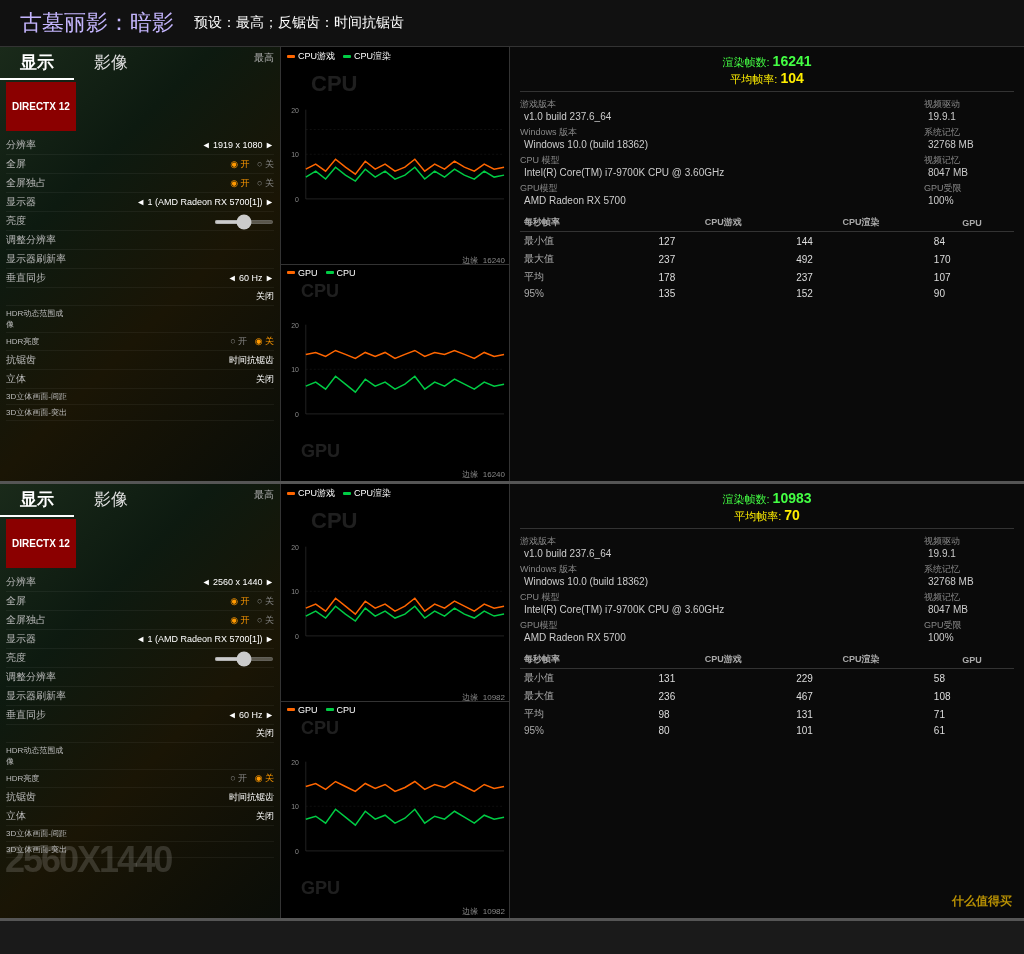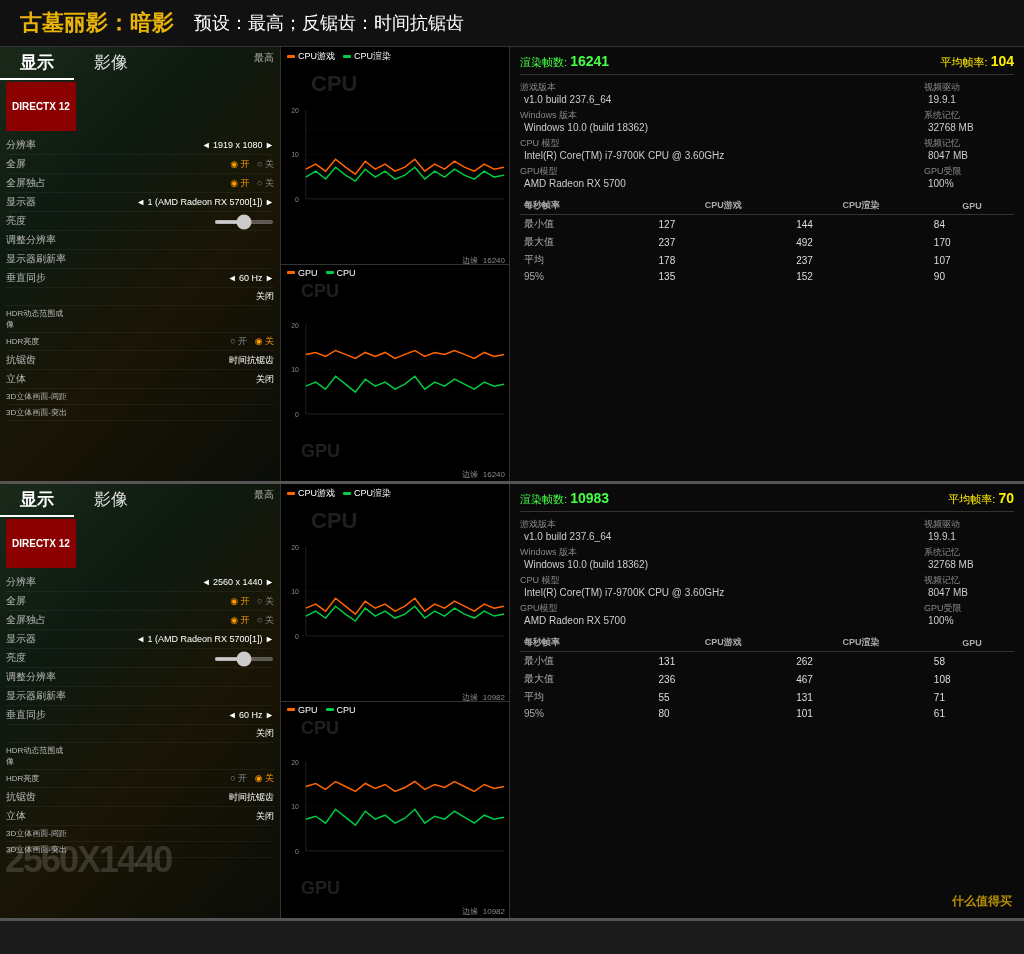--- a/index.html
+++ b/index.html
@@ -16,25 +16,25 @@
     .top-header {
       background: #111;
       padding: 8px 20px;
       display: flex;
       align-items: center;
       gap: 20px;
       border-bottom: 1px solid #333;
     }
     .top-header .game-title {
       font-size: 22px;
-      font-weight: bold;
-      color: #eab308;
+      font-weight: normal;
+      color: #c4b5fd;
     }
     .top-header .preset-info {
-      font-size: 18px;
+      font-size: 14px;
       color: #fff;
     }
 
     
     .benchmark-section {
       display: flex;
       height: 437px;
       position: relative;
       border-bottom: 3px solid #555;
       overflow: hidden;
@@ -179,20 +179,21 @@
       overflow: hidden;
     }
 
     .results-header {
       display: flex;
       justify-content: space-between;
       align-items: center;
       margin-bottom: 6px;
       padding-bottom: 4px;
       border-bottom: 1px solid #333;
+      flex-direction: column;
     }
     .render-count {
       color: #44ff44;
       font-size: 14px;
       font-weight: bold;
     }
     .render-label {
       color: #44ff44;
       font-size: 11px;
     }
@@ -700,32 +701,32 @@
             <th style="text-align:left;">每秒帧率</th>
             <th>CPU游戏</th>
             <th>CPU渲染</th>
             <th>GPU</th>
           </tr>
         </thead>
         <tbody>
           <tr>
             <td class="row-label-cell">最小值</td>
             <td>131</td>
-            <td>262</td>
+            <td>229</td>
             <td>58</td>
           </tr>
           <tr>
             <td class="row-label-cell">最大值</td>
             <td>236</td>
             <td>467</td>
             <td>108</td>
           </tr>
           <tr>
             <td class="row-label-cell">平均</td>
-            <td>55</td>
+            <td>98</td>
             <td>131</td>
             <td>71</td>
           </tr>
           <tr>
             <td class="row-label-cell">95%</td>
             <td>80</td>
             <td>101</td>
             <td>61</td>
           </tr>
         </tbody>

